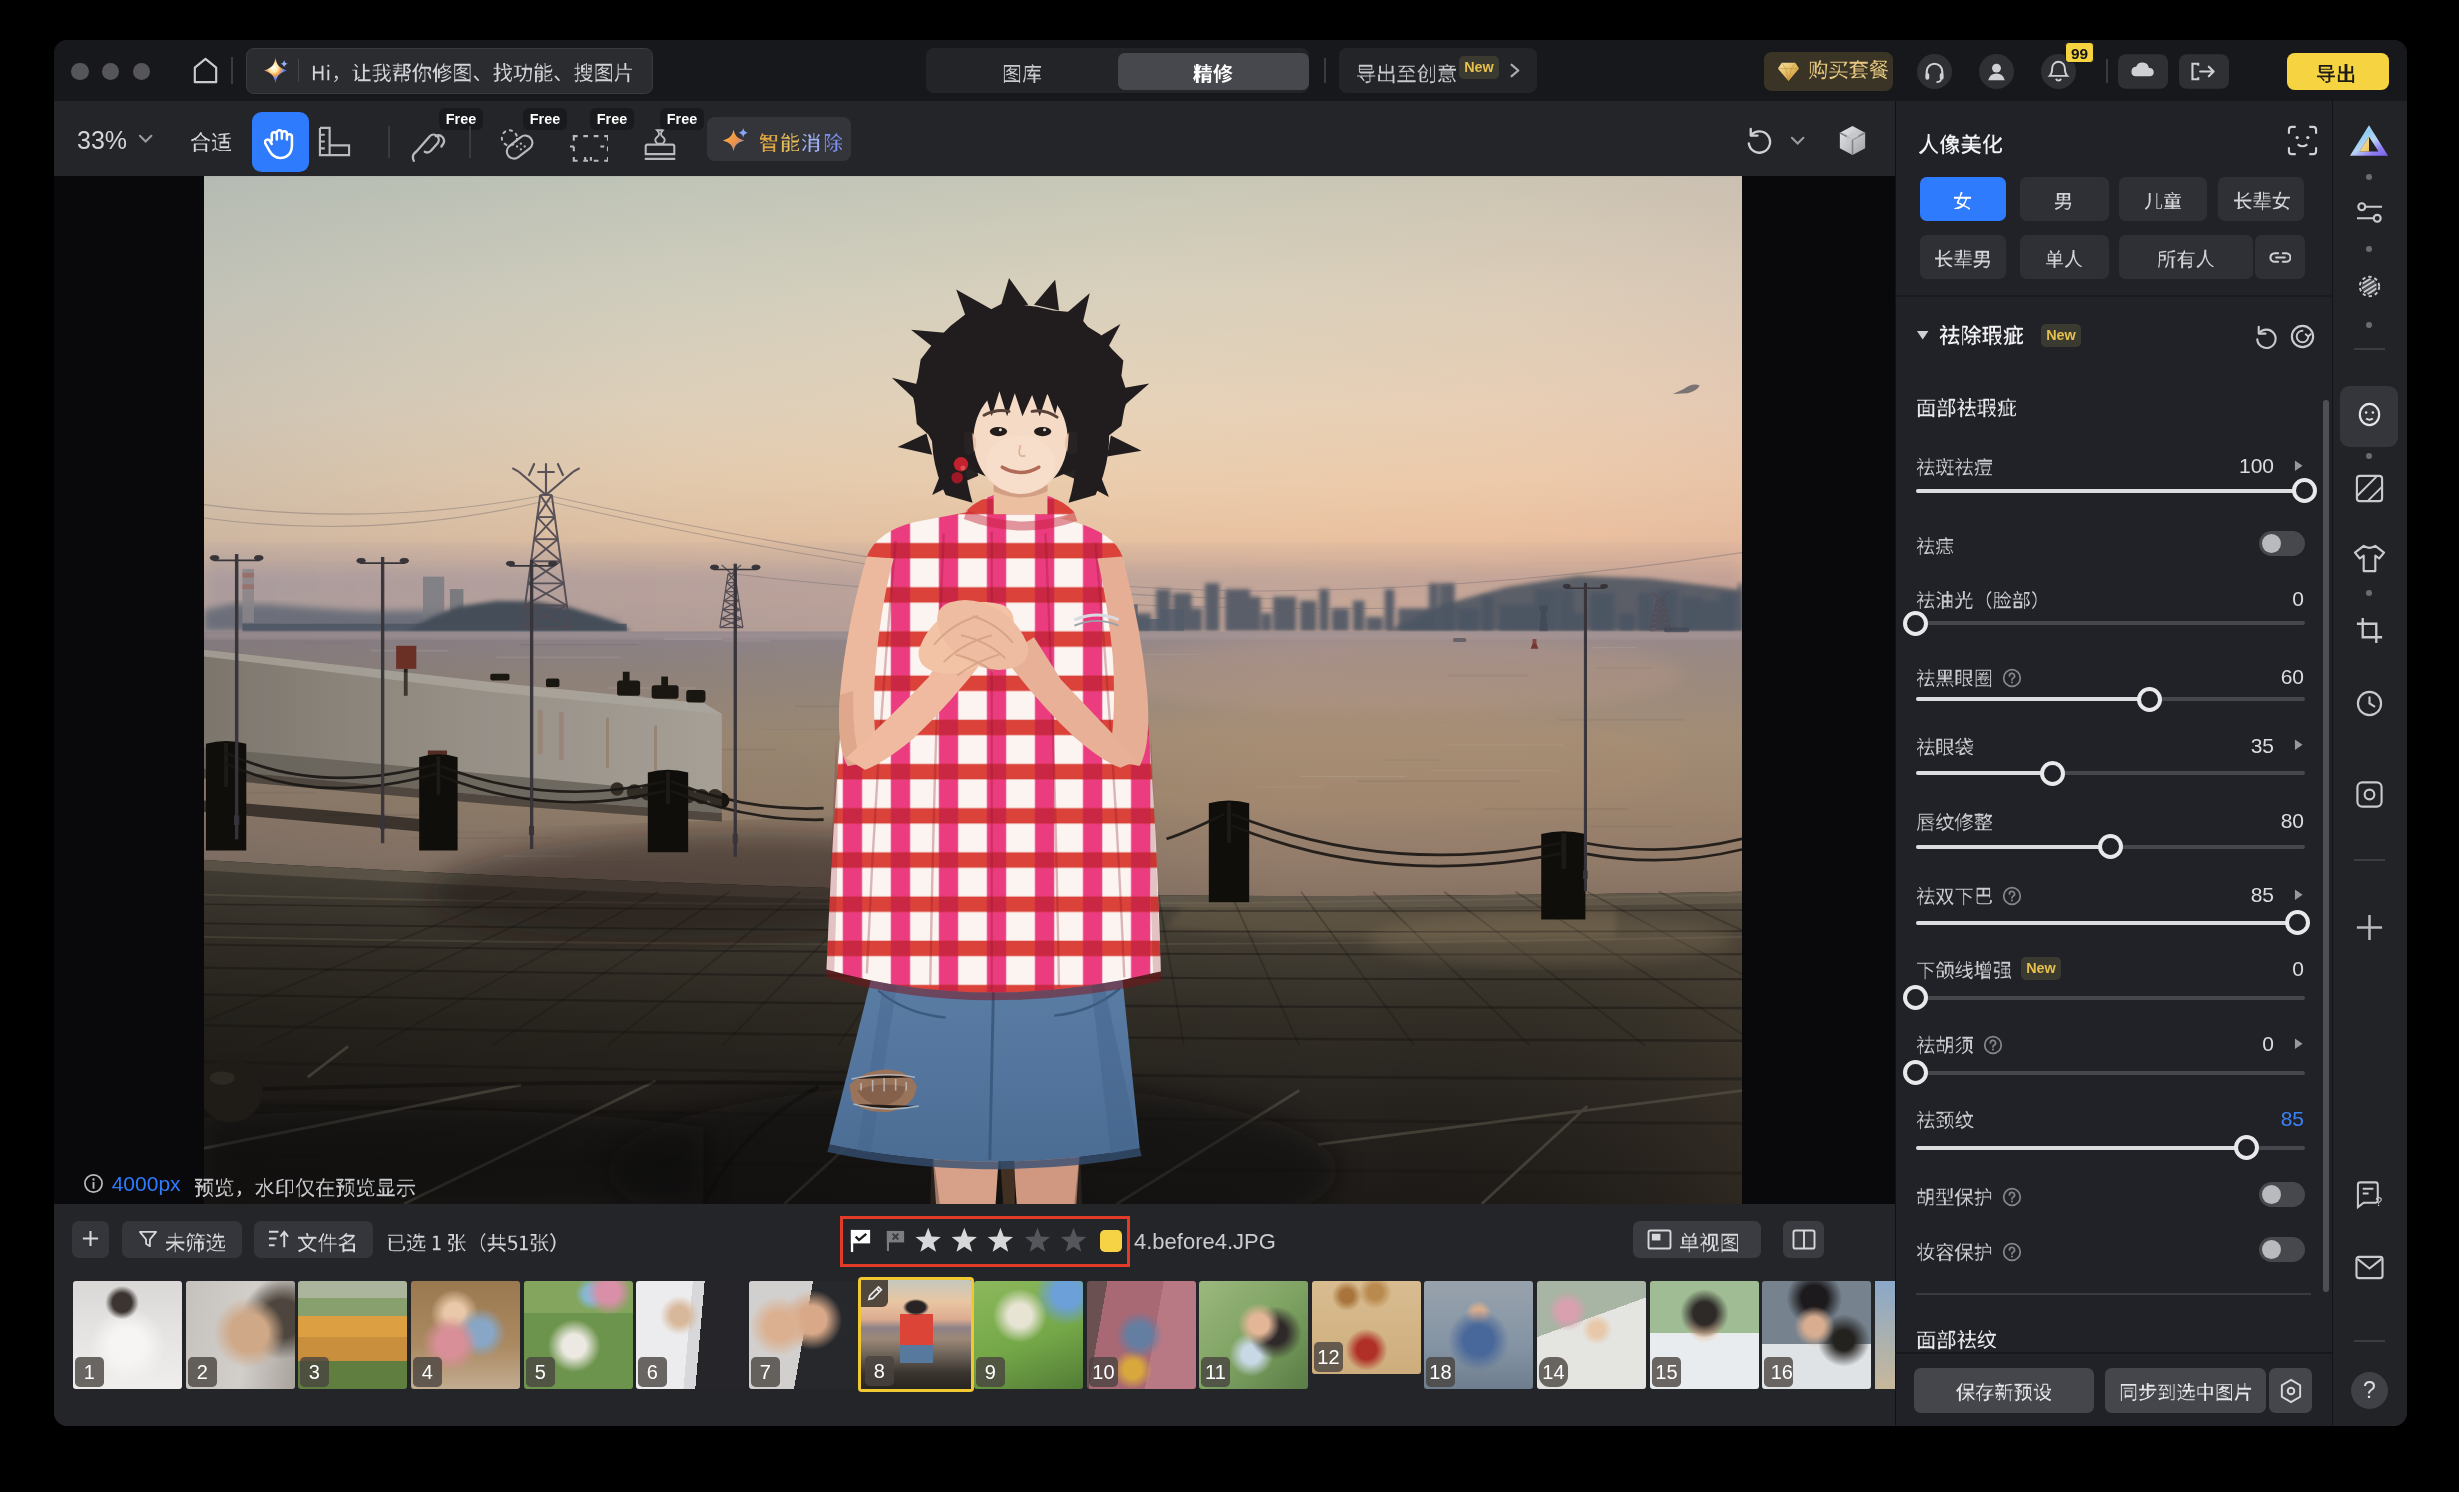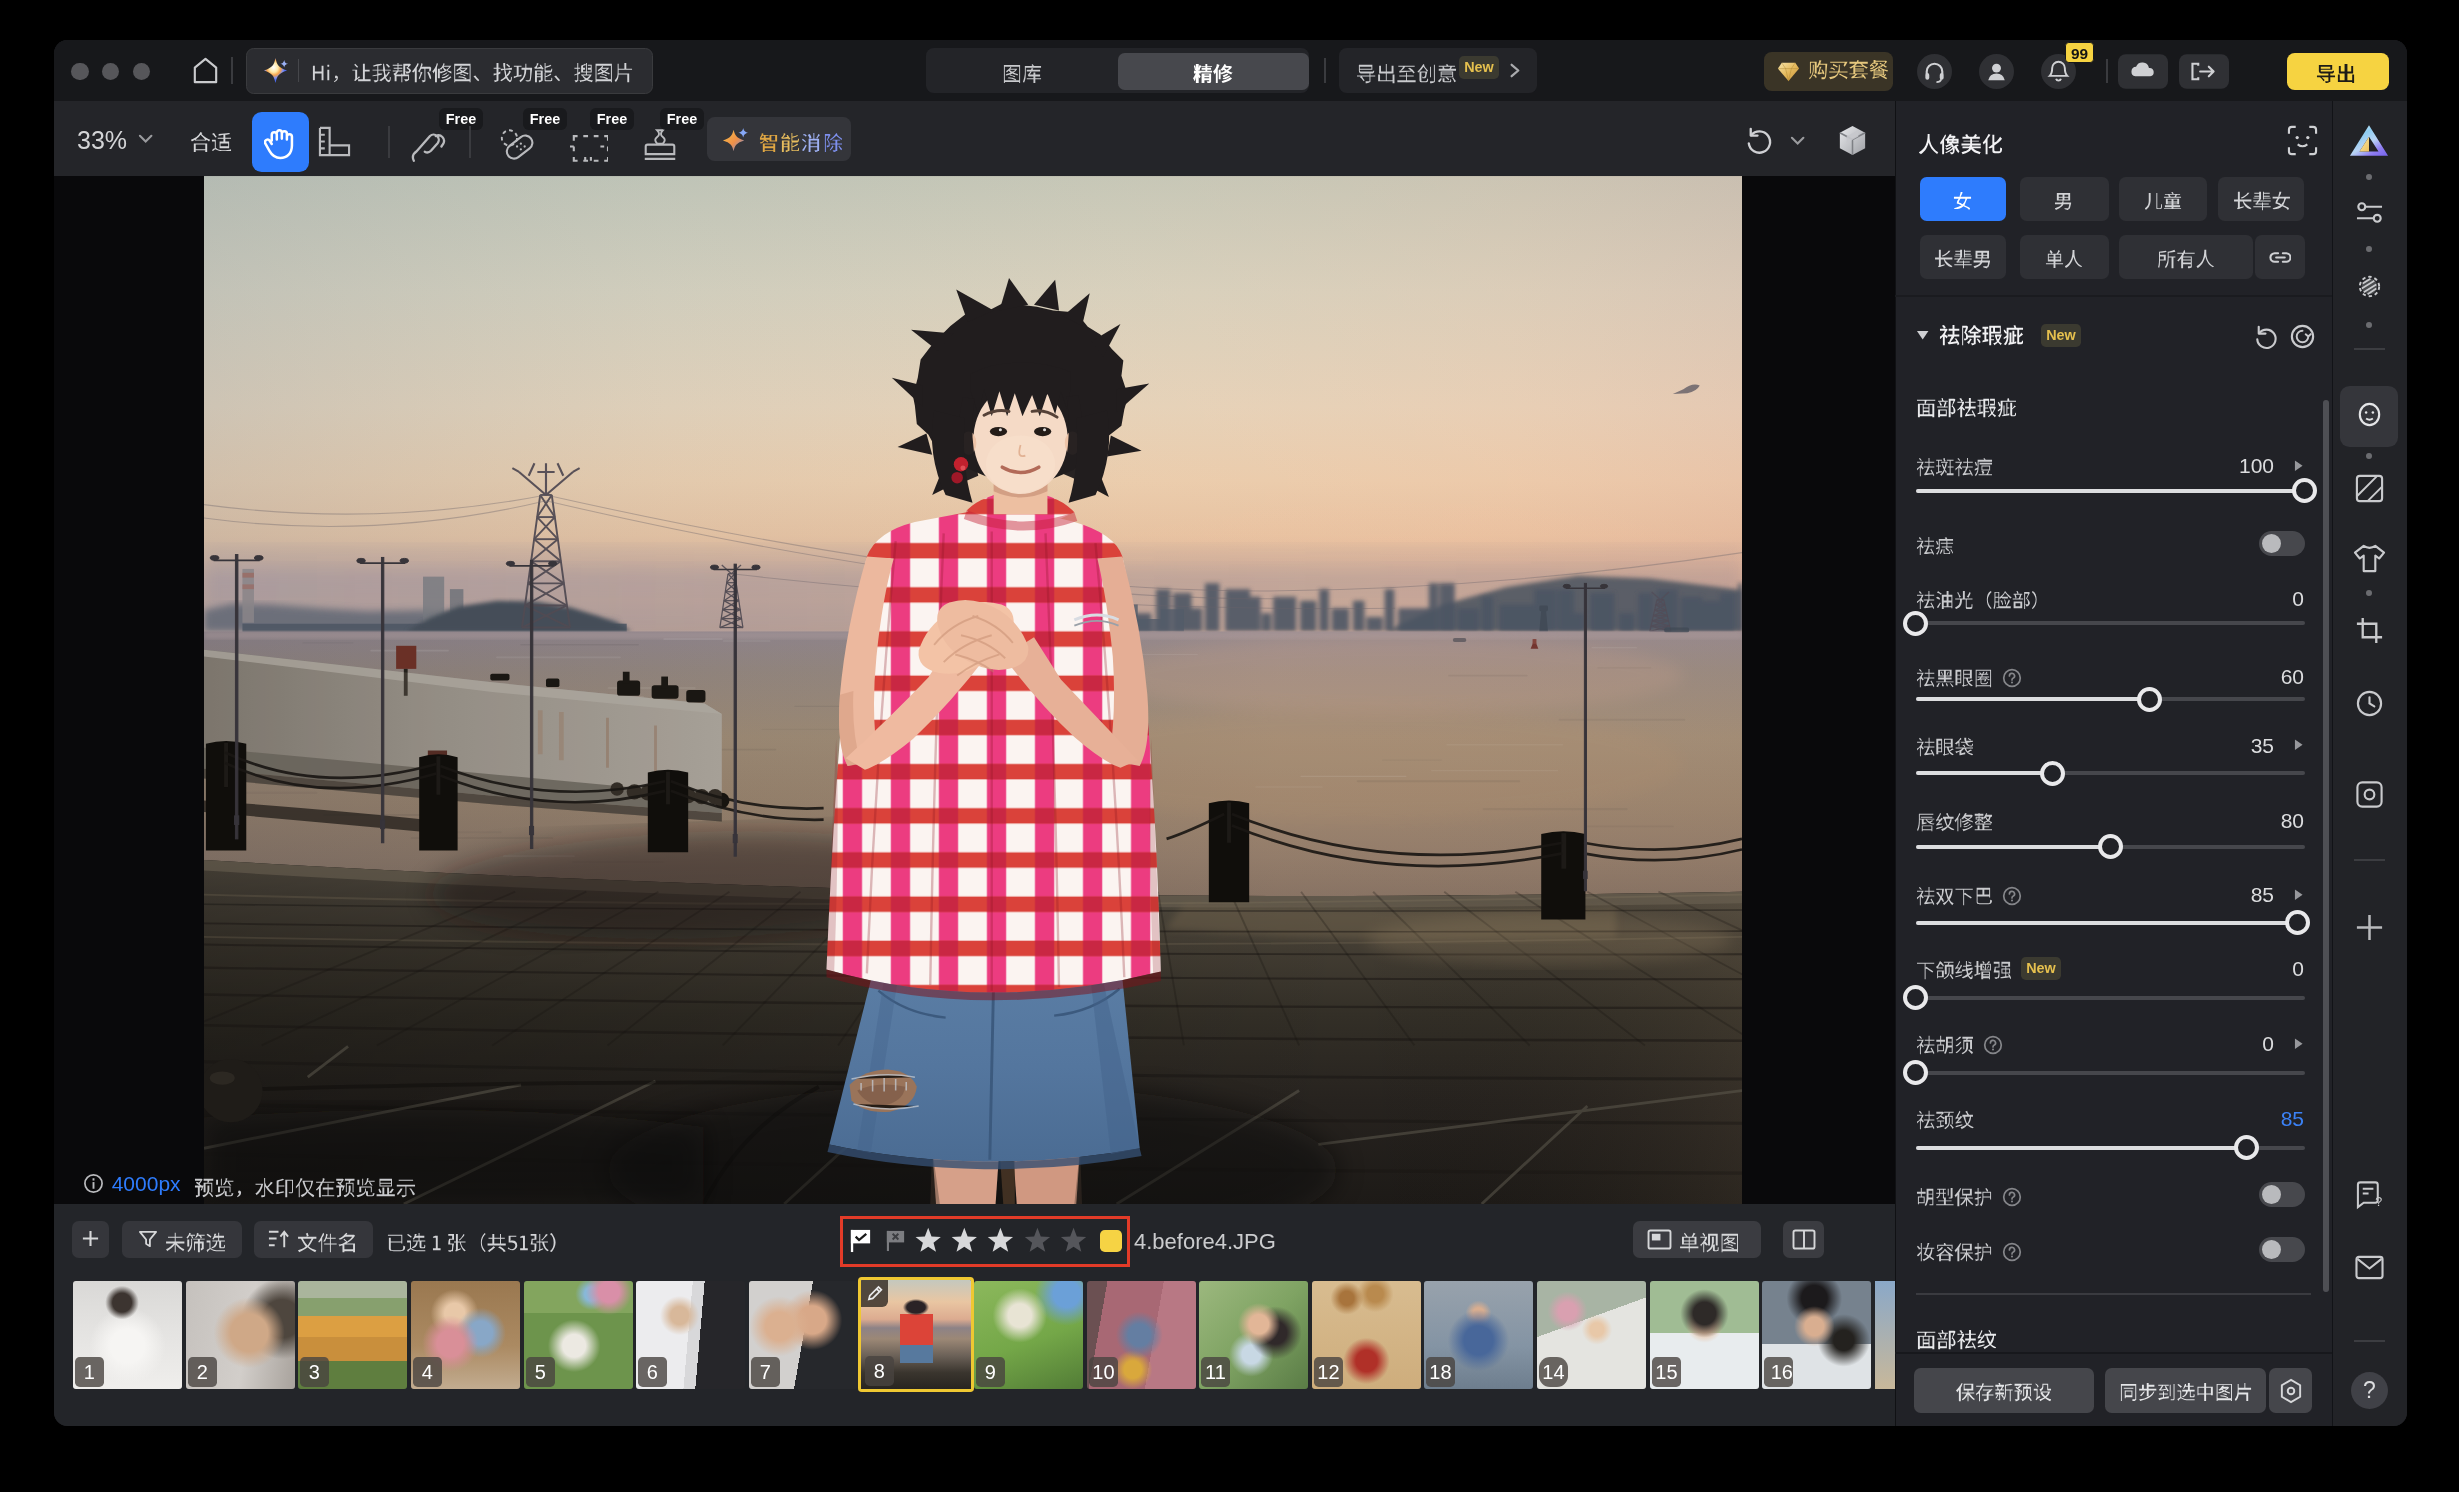--- a/index.html
+++ b/index.html
@@ -822,21 +822,21 @@
     </div>
 <div class="a" style="left:920px;top:1241px;width:109px;height:108px;border-radius:2.9px;overflow:hidden;background:radial-gradient(circle at 42% 32%, #e8e4d4 0 12%, rgba(232,228,212,0) 28%),radial-gradient(circle at 85% 12%, #6ba0d8 0 10%, rgba(107,160,216,0) 24%),linear-gradient(160deg,#8cb85c 0%,#74a748 55%,#527c36 100%)">
       <div class="lat" style="position:absolute;left:1.9px;bottom:1.9px;width:29px;height:30px;background:rgba(72,68,64,.8);border-radius:4.8px;color:#fff;font-size:20px;text-align:center;line-height:30px">9</div>
     </div>
 <div class="a" style="left:1033px;top:1241px;width:109px;height:108px;border-radius:2.9px;overflow:hidden;background:radial-gradient(circle at 48% 50%, #647ea2 0 14%, rgba(100,126,162,0) 30%),radial-gradient(circle at 42% 82%, #d9a83c 0 8%, rgba(217,168,60,0) 18%),linear-gradient(100deg,#6b5052 0 16%, #a86874 16% 60%, #b87884 60% 100%)">
       <div class="lat" style="position:absolute;left:1.9px;bottom:1.9px;width:29px;height:30px;background:rgba(72,68,64,.8);border-radius:4.8px;color:#fff;font-size:20px;text-align:center;line-height:30px">10</div>
     </div>
 <div class="a" style="left:1145px;top:1241px;width:109px;height:108px;border-radius:2.9px;overflow:hidden;background:radial-gradient(circle at 55% 40%, #e2b697 0 11%, rgba(226,182,151,0) 24%),radial-gradient(circle at 70% 48%, #30292a 0 12%, rgba(48,41,42,0) 28%),radial-gradient(circle at 48% 68%, #c8d8e4 0 10%, rgba(200,216,228,0) 24%),linear-gradient(135deg,#9cb87e 0%,#7fa363 50%,#5a7c46 100%)">
       <div class="lat" style="position:absolute;left:1.9px;bottom:1.9px;width:29px;height:30px;background:rgba(72,68,64,.8);border-radius:4.8px;color:#fff;font-size:20px;text-align:center;line-height:30px">11</div>
     </div>
-<div class="a" style="left:1258px;top:1241px;width:109px;height:108px;border-radius:2.9px;overflow:hidden;background:radial-gradient(circle at 50% 74%, #b03028 0 11%, rgba(176,48,40,0) 24%),radial-gradient(circle at 32% 16%, #a8743c 0 6%, rgba(168,116,60,0) 14%),radial-gradient(circle at 58% 12%, #b98a4e 0 7%, rgba(185,138,78,0) 16%),linear-gradient(180deg,#d8bc90 0%,#cead7c 100%)">
+<div class="a" style="left:1258px;top:1241px;width:109px;height:93px;border-radius:2.9px;overflow:hidden;background:radial-gradient(circle at 50% 74%, #b03028 0 11%, rgba(176,48,40,0) 24%),radial-gradient(circle at 32% 16%, #a8743c 0 6%, rgba(168,116,60,0) 14%),radial-gradient(circle at 58% 12%, #b98a4e 0 7%, rgba(185,138,78,0) 16%),linear-gradient(180deg,#d8bc90 0%,#cead7c 100%)">
       <div class="lat" style="position:absolute;left:1.9px;bottom:1.9px;width:29px;height:30px;background:rgba(72,68,64,.8);border-radius:4.8px;color:#fff;font-size:20px;text-align:center;line-height:30px">12</div>
     </div>
 <div class="a" style="left:1370px;top:1241px;width:109px;height:108px;border-radius:2.9px;overflow:hidden;background:radial-gradient(circle at 50% 55%, #48679a 0 18%, rgba(72,103,154,0) 38%),radial-gradient(circle at 50% 30%, #d9ae90 0 6%, rgba(217,174,144,0) 14%),radial-gradient(circle at 52% 48%, #e0c040 0 5%, rgba(224,192,64,0) 12%),linear-gradient(180deg,#98a2ac 0%,#8494a4 60%,#6e7e8e 100%)">
       <div class="lat" style="position:absolute;left:1.9px;bottom:1.9px;width:29px;height:30px;background:rgba(72,68,64,.8);border-radius:4.8px;color:#fff;font-size:20px;text-align:center;line-height:30px">18</div>
     </div>
 <div class="a" style="left:1483px;top:1241px;width:109px;height:108px;border-radius:2.9px;overflow:hidden;background:radial-gradient(circle at 28% 28%, #d9a0b0 0 8%, rgba(217,160,176,0) 18%),radial-gradient(circle at 55% 45%, #e8c8a8 0 8%, rgba(232,200,168,0) 18%),linear-gradient(160deg,#a8b4a4 0 38%, #e4e4e0 38% 100%)">
       <div class="lat" style="position:absolute;left:1.9px;bottom:1.9px;width:29px;height:30px;background:rgba(72,68,64,.8);border-radius:11px;color:#fff;font-size:20px;text-align:center;line-height:30px">14</div>
     </div>
 <div class="a" style="left:1596px;top:1241px;width:109px;height:108px;border-radius:2.9px;overflow:hidden;background:radial-gradient(circle at 50% 30%, #2e2a28 0 12%, rgba(46,42,40,0) 26%),radial-gradient(circle at 50% 40%, #e8c2a4 0 10%, rgba(232,194,164,0) 22%),linear-gradient(180deg,#a0bc94 0 48%, #e8ecee 48% 100%)">
       <div class="lat" style="position:absolute;left:1.9px;bottom:1.9px;width:29px;height:30px;background:rgba(72,68,64,.8);border-radius:4.8px;color:#fff;font-size:20px;text-align:center;line-height:30px">15</div>

